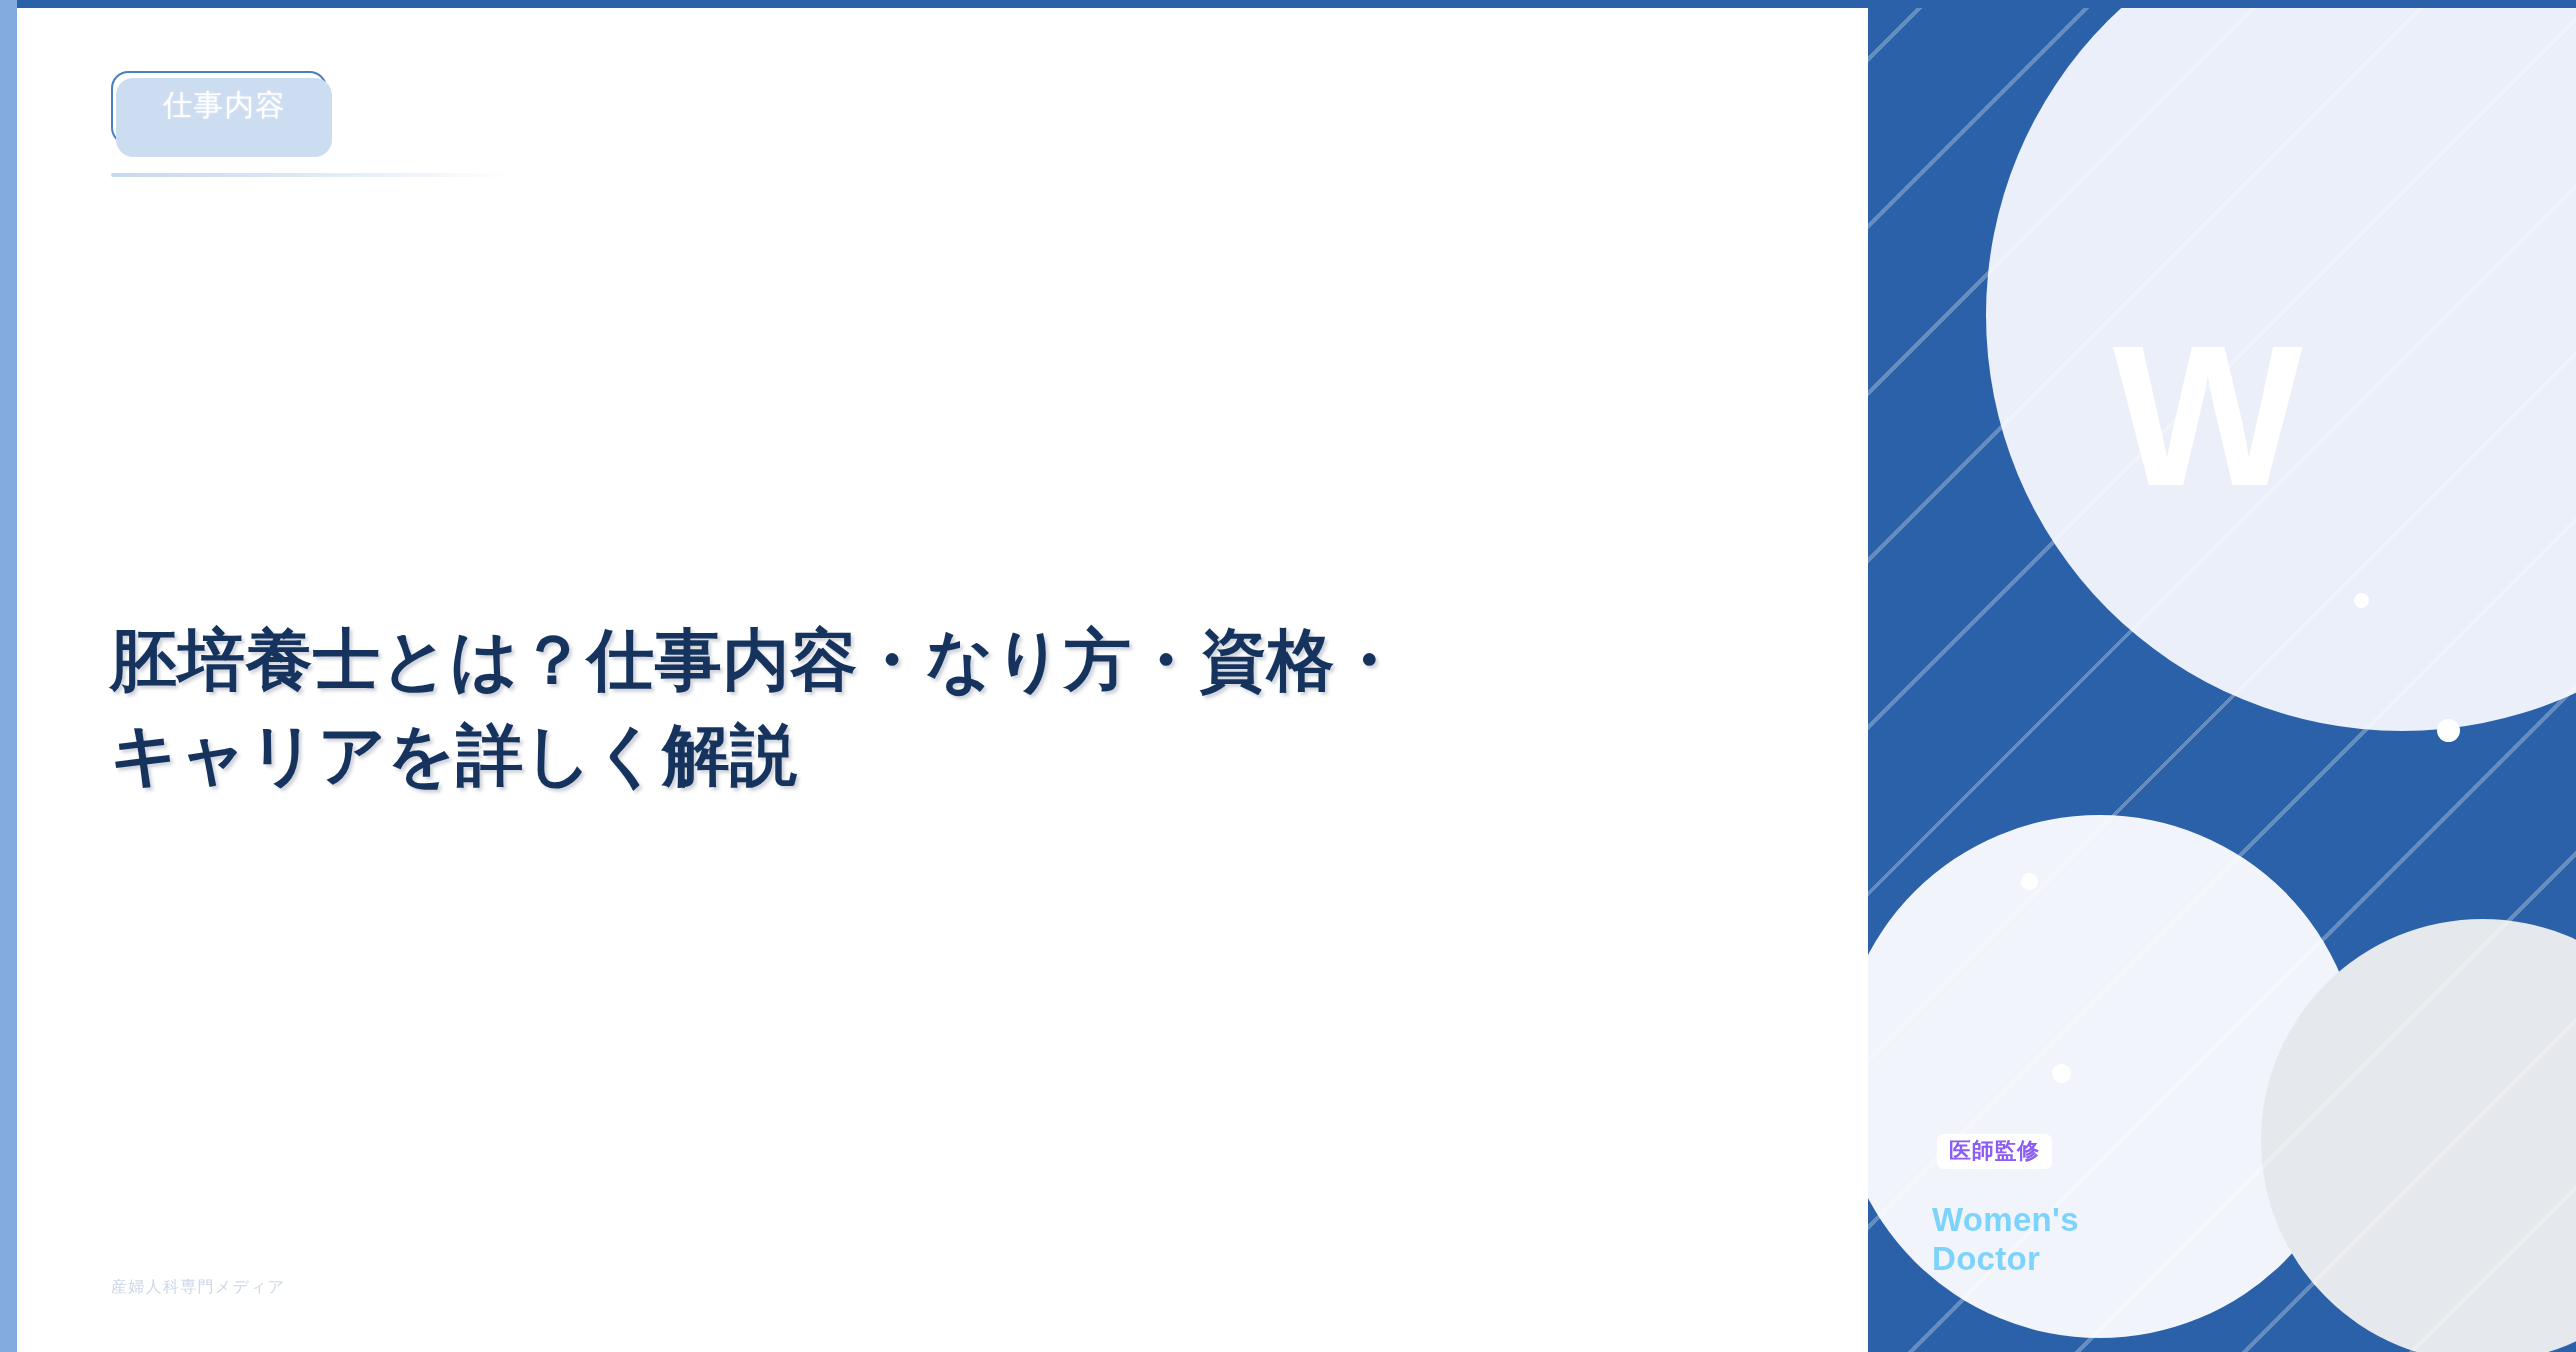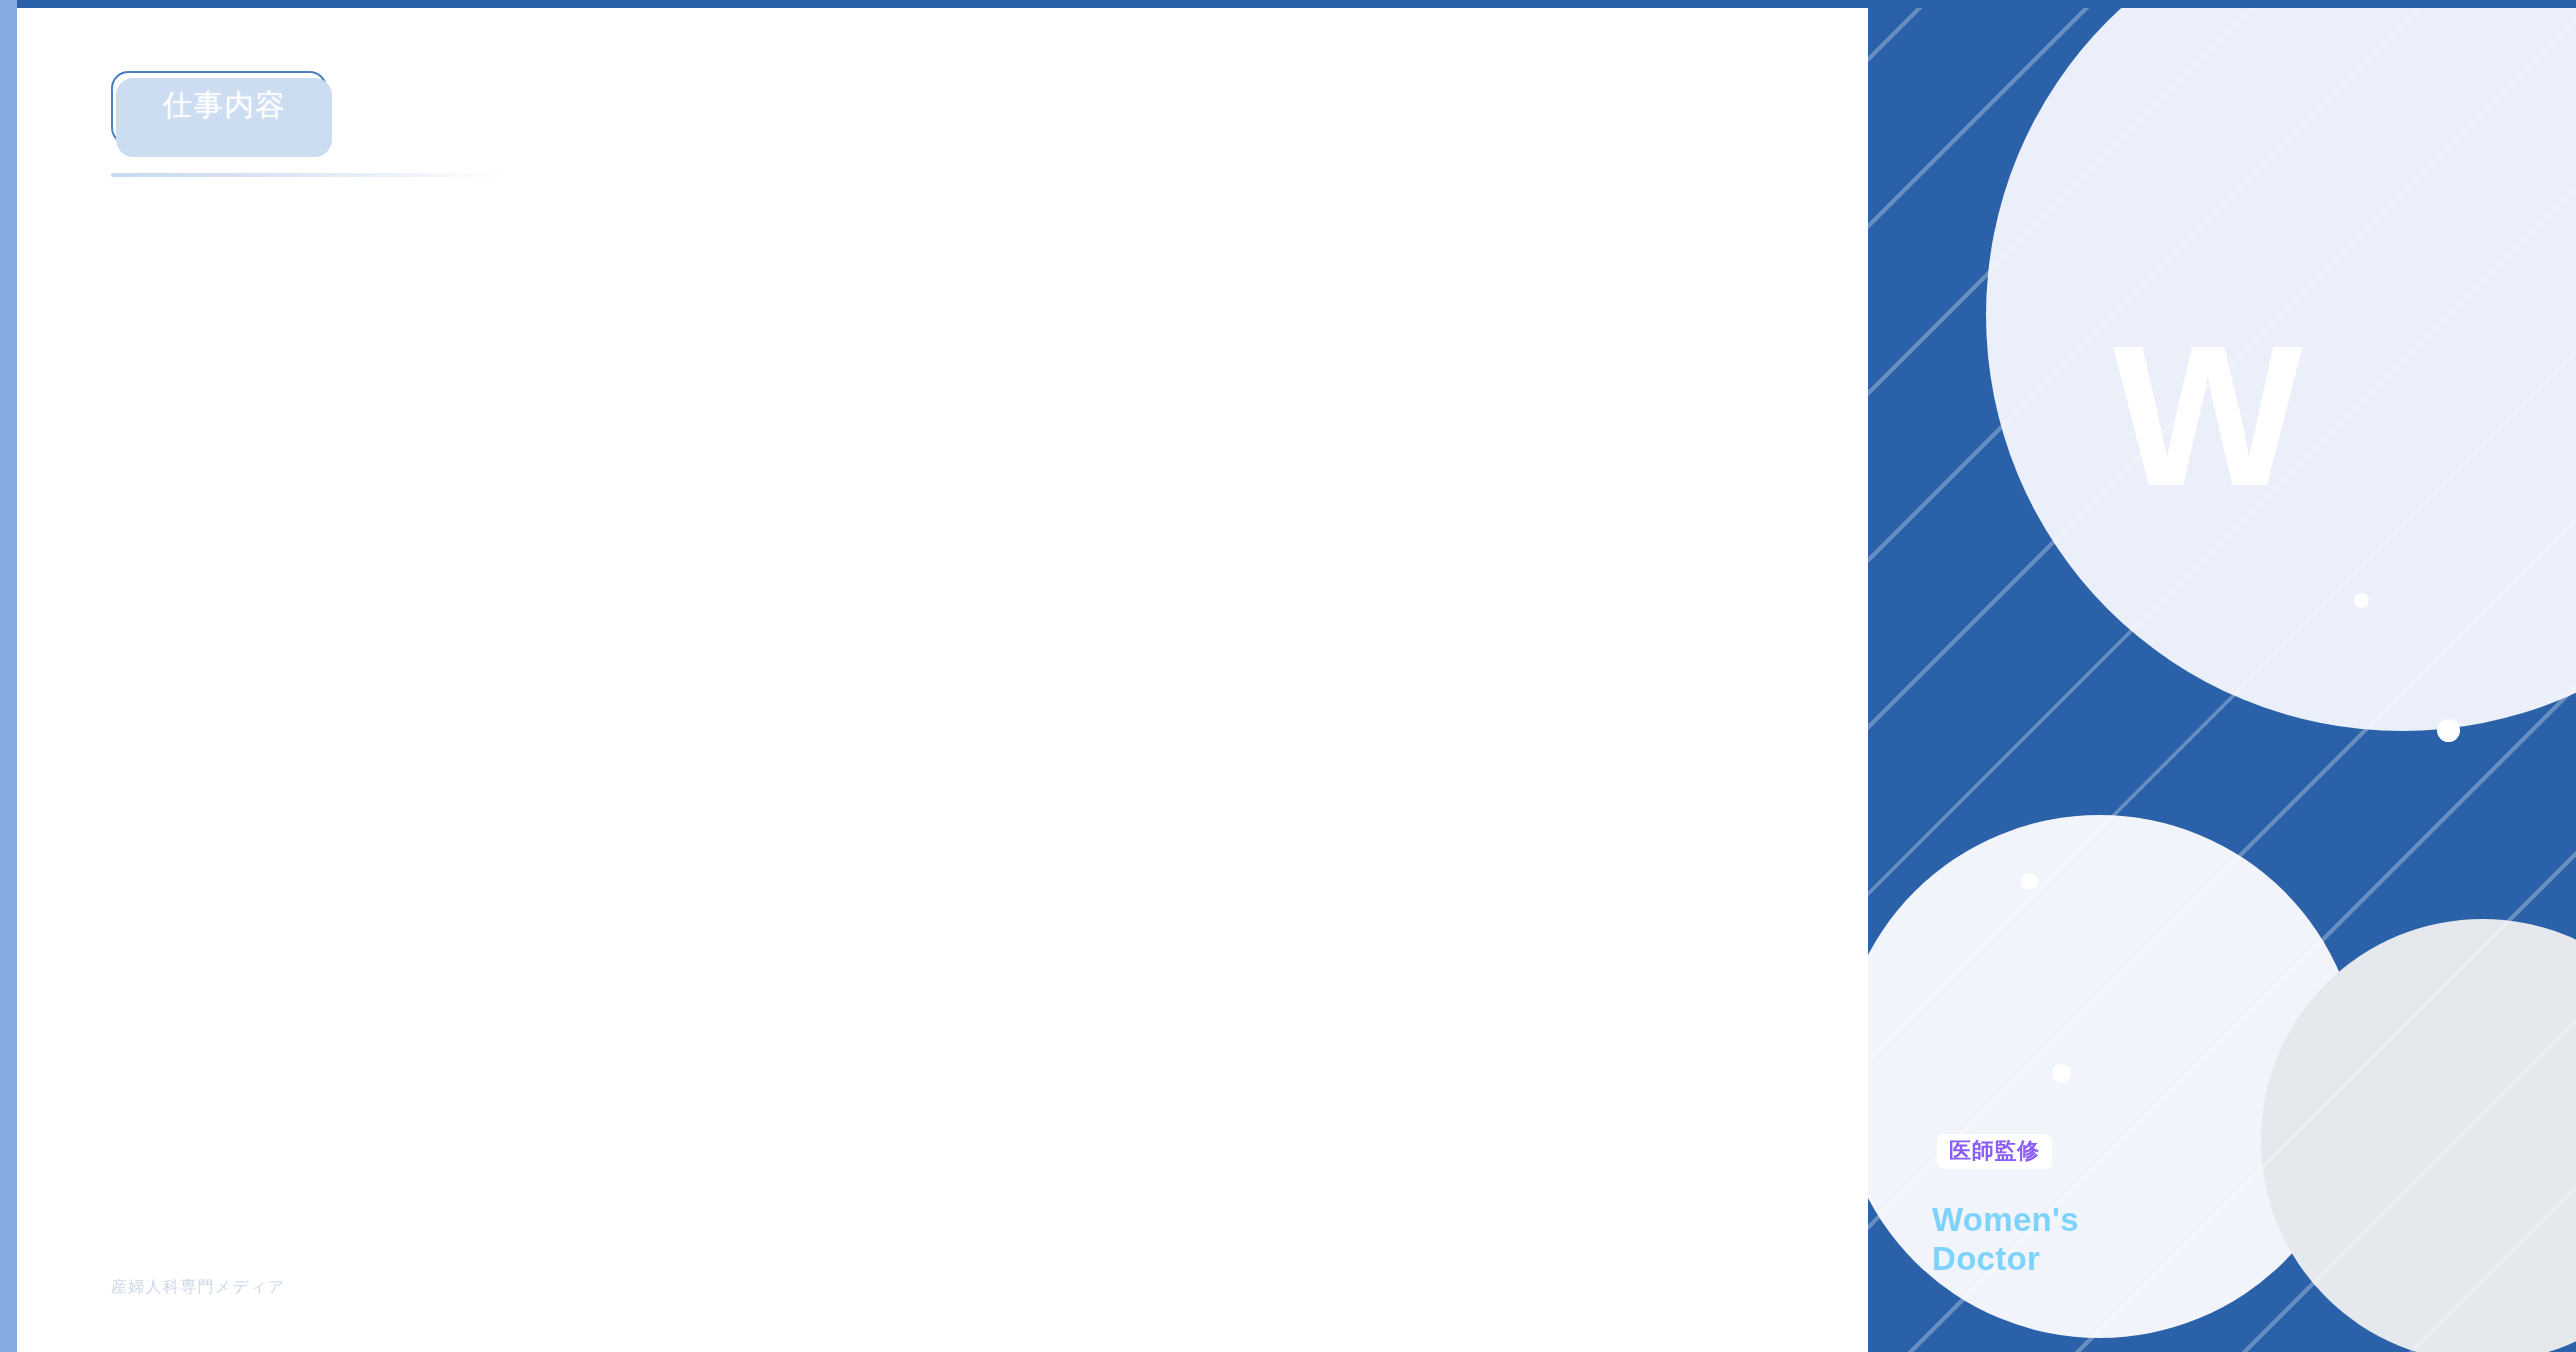--- a/index.html
+++ b/index.html
@@ -241,20 +241,24 @@
 
     <div id="category-tag-wrap">
       <div id="category-tag-outline"></div>
       <div id="category-tag-fill">
         <span id="category-tag-label">仕事内容</span>
       </div>
     </div>
 
     <div id="tag-divider"></div>
 
+    <div id="headline">
+      <span class="headline-line">胚培養士とは？仕事内容・なり方・資格・</span>
+      <span class="headline-line">キャリアを詳しく解説</span>
+    </div>
 
     <div id="footer-tagline">産婦人科専門メディア</div>
   </div>
 
   <div id="top-accent-bar"></div>
   <div id="left-accent-bar"></div>
 
 </div>
 
 

